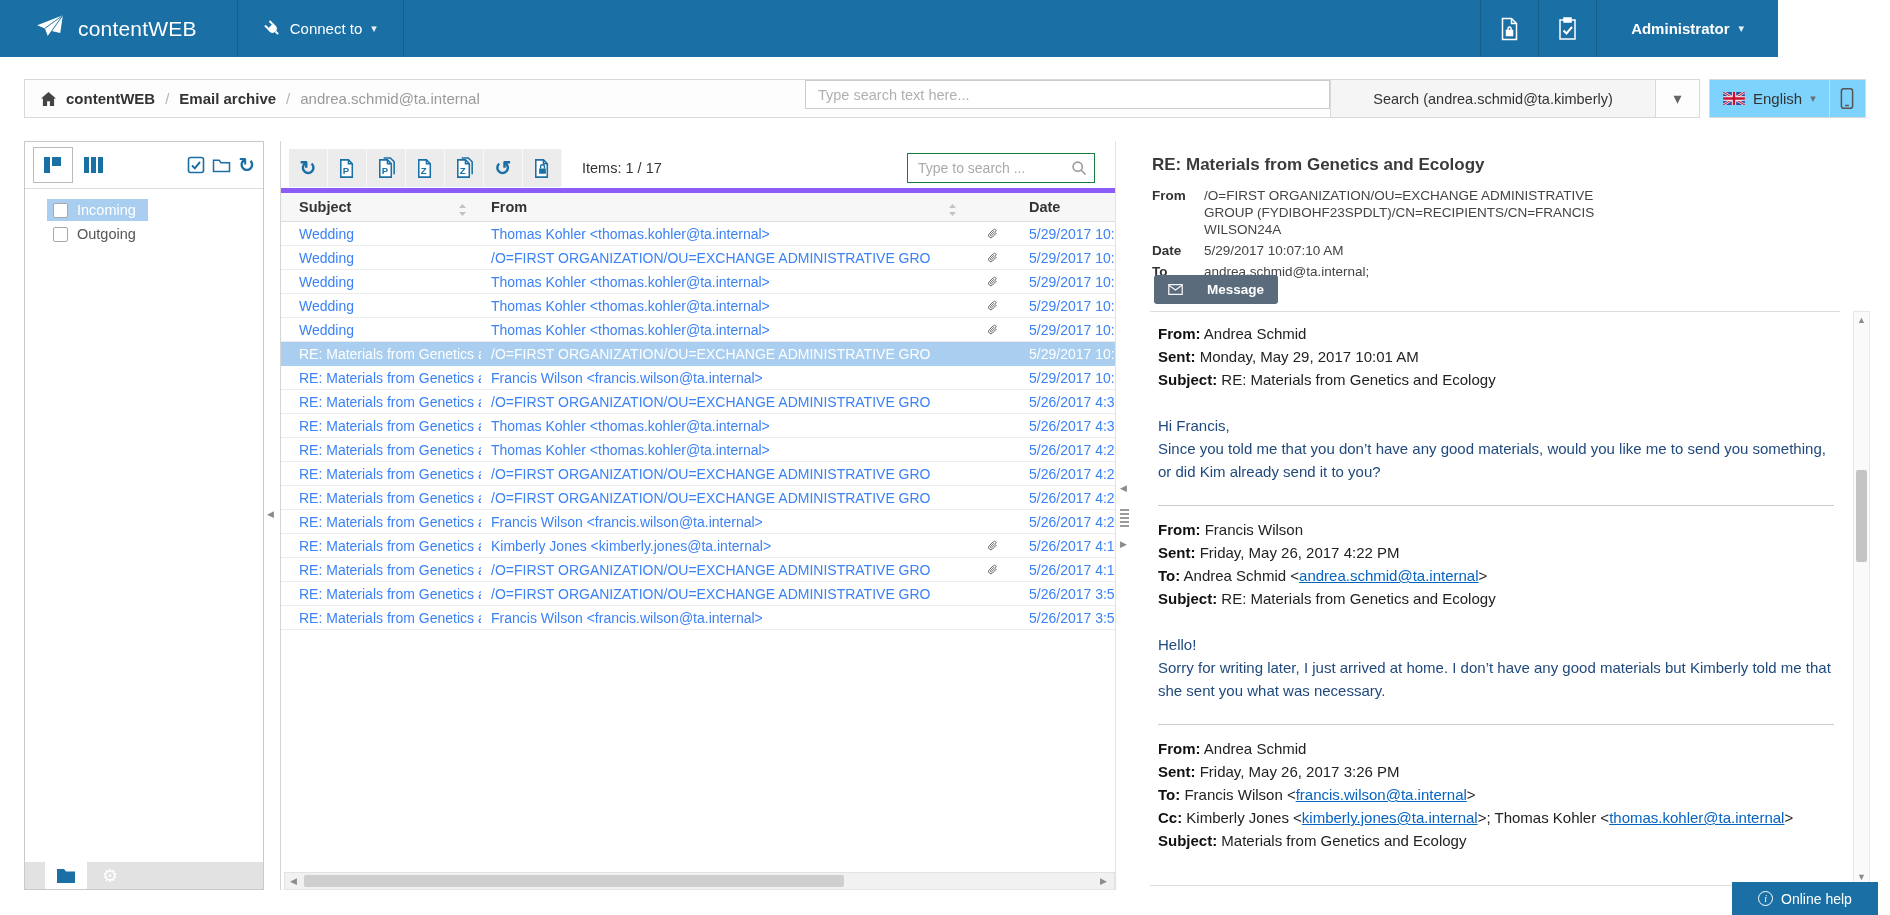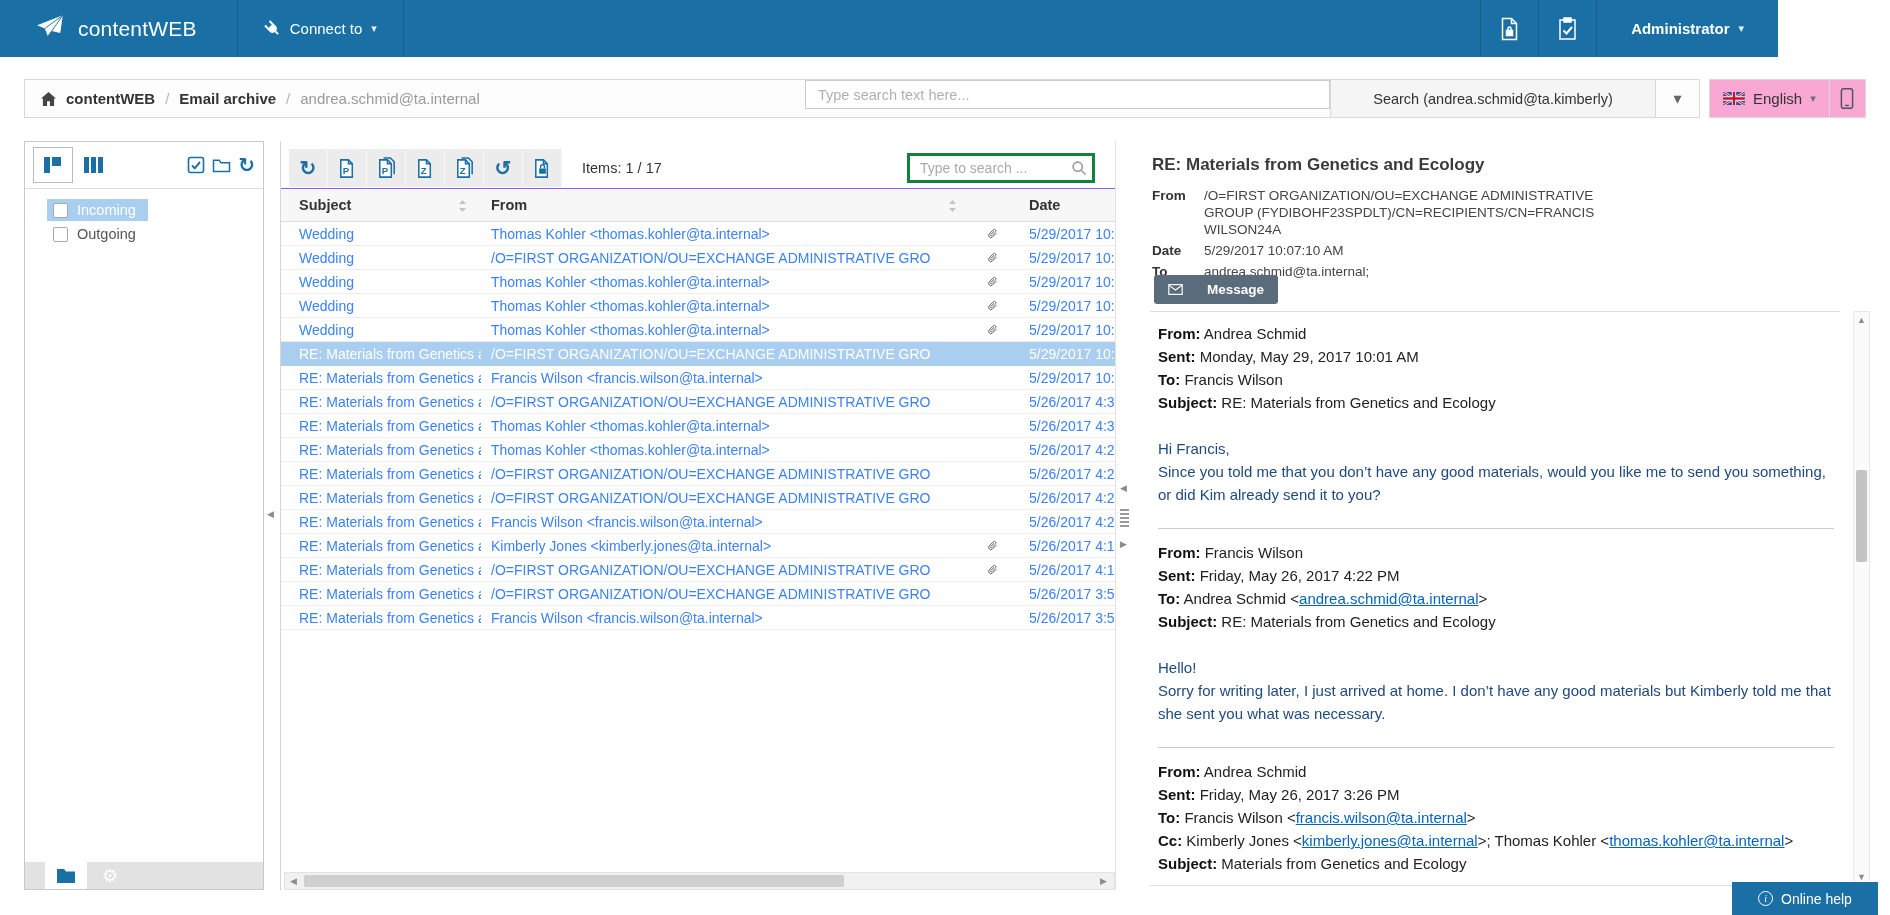--- a/index.html
+++ b/index.html
@@ -32,21 +32,21 @@
   .crumb-search { margin-left:auto; display:flex; height:100%; }
   .search-input { width:525px; height:29px; border:1px solid #ccc; background:#fff;
     padding:0 12px; font-size:14.5px; color:#444; outline:none; margin-right:0; }
   .search-input::placeholder { color:#b0b0b0; }
   .search-btn { width:325px; height:100%; background:#f5f5f5; border-left:1px solid #d9d9d9;
     display:flex; align-items:center; justify-content:center; font-size:14.5px; color:#333;
     cursor:pointer; }
   .search-caret { width:44px; height:100%; border-left:1px solid #d9d9d9;
     display:flex; align-items:center; justify-content:center; color:#666; cursor:pointer; background:#fdfdfd; }
   .lang-bar { position:absolute; top:79px; left:1709px; width:157px; height:39px;
-    background:#f9a8d4; border:1px solid #d9d9d9; display:flex; align-items:stretch; }
+    background:#7dd3fc; border:1px solid #d9d9d9; display:flex; align-items:stretch; }
   .lang-cell { display:flex; align-items:center; gap:8px; padding:0 13px; font-size:15px;
     cursor:pointer; }
   .phone-cell { width:44px; border-left:1px solid #d9d9d9; display:flex; align-items:center;
     justify-content:center; cursor:pointer; }
 
   
   .main { position:absolute; top:141px; left:0; width:1890px; height:749px; }
 
   .panel-side { position:absolute; left:24px; top:0; width:240px; height:749px;
     border:1px solid #c9c9c9; background:#fff; }
@@ -76,27 +76,27 @@
   .panel-list { position:absolute; left:280px; top:0; width:835px; height:749px;
     border-left:1px solid #d5d5d5; background:#fff; }
   .list-toolbar { position:absolute; top:8px; left:8px; right:8px; height:38px;
     display:flex; align-items:center; }
   .tb-group { display:flex; background:#ececec; height:38px; }
   .tbtn { width:39px; height:38px; display:flex; align-items:center; justify-content:center;
     background:transparent; border:none; border-right:1px solid #f8f8f8; cursor:pointer; }
   .uglyph { font-size:20px; font-weight:bold; line-height:1; }
   .items-label { margin-left:20px; font-size:14.5px; color:#333; }
   .list-search { position:absolute; right:12px; top:4px; width:188px; height:30px; }
-  .list-search input { width:100%; height:100%; border:3px solid #15803d; padding:0 30px 0 10px;
+  .list-search input { width:100%; height:100%; border:1px solid #15803d; padding:0 30px 0 10px;
     font-size:14px; color:#444; outline:none; }
   .list-search input::placeholder { color:#aaa; }
   .list-search .mag { position:absolute; right:8px; top:7px; }
 
   .thead { position:absolute; top:47px; left:0; right:0; height:34px; background:#f7f7f7;
-    border-top:1px solid #8b5cf6; border-bottom:1px solid #ddd; display:grid;
+    border-top:5px solid #8b5cf6; border-bottom:1px solid #ddd; display:grid;
     grid-template-columns:200px 490px 42px 1fr; align-items:center; font-weight:bold;
     font-size:14.5px; color:#333; }
   .thead .hc { position:relative; height:100%; display:flex; align-items:center; cursor:pointer; }
   .hc-subj { padding-left:18px; } .hc-from { padding-left:10px; } .hc-date { padding-left:16px; }
   .sortic { position:absolute; right:14px; top:10px; }
 
   .tbody { position:absolute; top:81px; left:0; right:0; }
   .trow { display:grid; grid-template-columns:200px 490px 42px 1fr; height:24px;
     align-items:center; font-size:14px; color:#3b82f6; border-bottom:1px solid #ececec;
     cursor:pointer; }
@@ -555,21 +555,20 @@
               <path d="M1 1.5l7 5 7-5"></path>
             </svg>
         </span>
         <span>Message</span>
       </button>
       <div class="pv-body" id="message-body">
           <div class="msg">
             <div class="msg-headers">
               <div class="msg-line"><b>From:</b> Andrea Schmid</div>
               <div class="msg-line"><b>Sent:</b> Monday, May 29, 2017 10:01 AM</div>
-              <div class="msg-line"><b>To:</b> Francis Wilson</div>
               <div class="msg-line"><b>Subject:</b> RE: Materials from Genetics and Ecology</div>
             </div>
             <div class="msg-body" style="color: rgb(31, 73, 125);">
               <div>Hi Francis,</div>
               <div>Since you told me that you don’t have any good materials, would you like me to send you something, or did Kim already send it to you?</div>
             </div>
           </div>
           <hr>
           <div class="msg">
             <div class="msg-headers">

